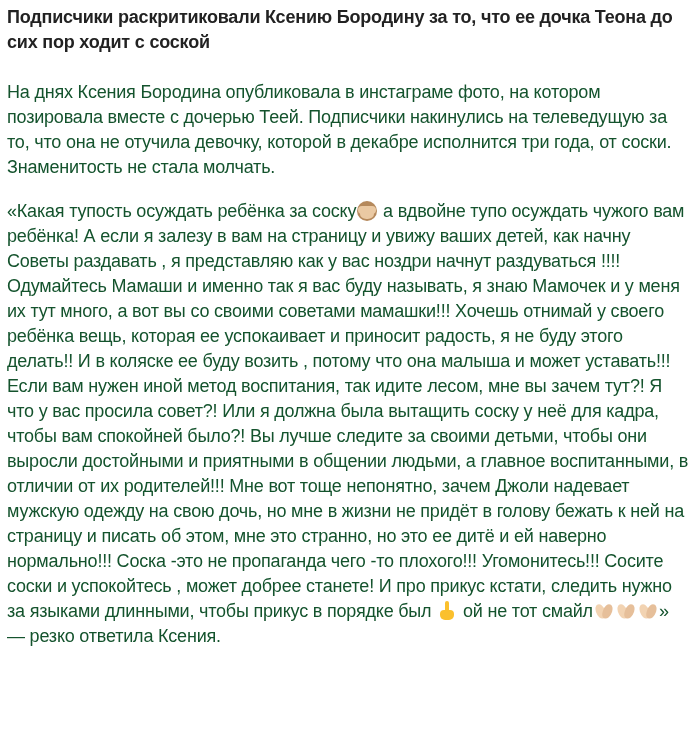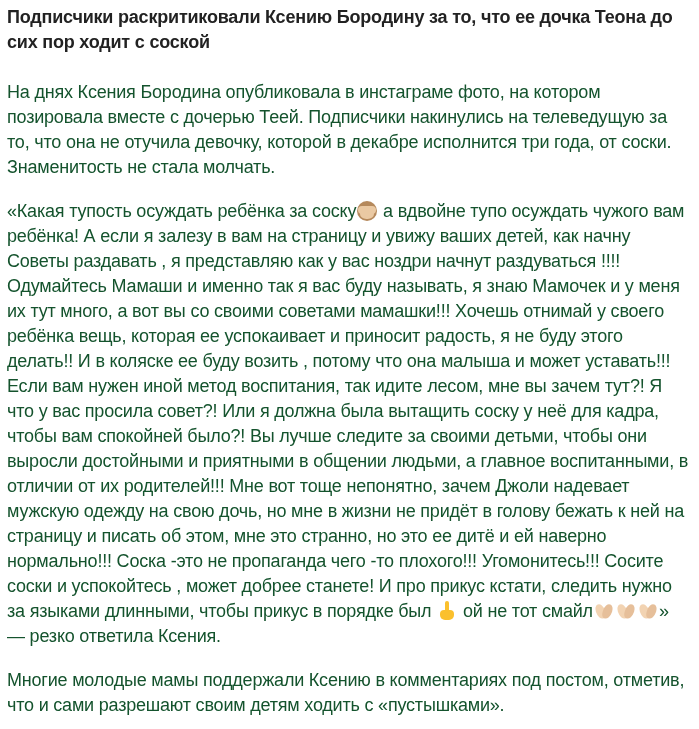--- a/index.html
+++ b/index.html
@@ -98,15 +98,14 @@
 <body>
 
 <div class="article">
 
   <h1 class="headline">Подписчики раскритиковали Ксению Бородину за то, что ее дочка Теона до сих пор ходит с соской</h1>
 
   <p class="para">На днях Ксения Бородина опубликовала в инстаграме фото, на котором позировала вместе с дочерью Теей. Подписчики накинулись на телеведущую за то, что она не отучила девочку, которой в декабре исполнится три года, от соски. Знаменитость не стала молчать.</p>
 
   <p class="para"><span>«Какая тупость осуждать ребёнка за соску</span><span class="emoji emoji-monkey"></span><span> а вдвойне тупо осуждать чужого вам ребёнка! А если я залезу в вам на страницу и увижу ваших детей, как начну Советы раздавать , я представляю как у вас ноздри начнут раздуваться !!!! Одумайтесь Мамаши и именно так я вас буду называть, я знаю Мамочек и у меня их тут много, а вот вы со своими советами мамашки!!! Хочешь отнимай у своего ребёнка вещь, которая ее успокаивает и приносит радость, я не буду этого делать!! И в коляске ее буду возить , потому что она малыша и может уставать!!! Если вам нужен иной метод воспитания, так идите лесом, мне вы зачем тут?! Я что у вас просила совет?! Или я должна была вытащить соску у неё для кадра, чтобы вам спокойней было?! Вы лучше следите за своими детьми, чтобы они выросли достойными и приятными в общении людьми, а главное воспитанными, в отличии от их родителей!!! Мне вот тоще непонятно, зачем Джоли надевает мужскую одежду на свою дочь, но мне в жизни не придёт в голову бежать к ней на страницу и писать об этом, мне это странно, но это ее дитё и ей наверно нормально!!! Соска -это не пропаганда чего -то плохого!!! Угомонитесь!!! Сосите соски и успокойтесь , может добрее станете! И про прикус кстати, следить нужно за языками длинными, чтобы прикус в порядке был </span><span class="emoji emoji-finger"></span><span> ой не тот смайл</span><span class="emoji emoji-clap"></span><span class="emoji emoji-clap"></span><span class="emoji emoji-clap"></span><span>» — резко ответила Ксения.</span></p>
 
-  <p class="para">Многие молодые мамы поддержали Ксению в комментариях под постом, отметив, что и сами разрешают своим детям ходить с «пустышками».</p>
 
 </div>
 
 </body></html>

